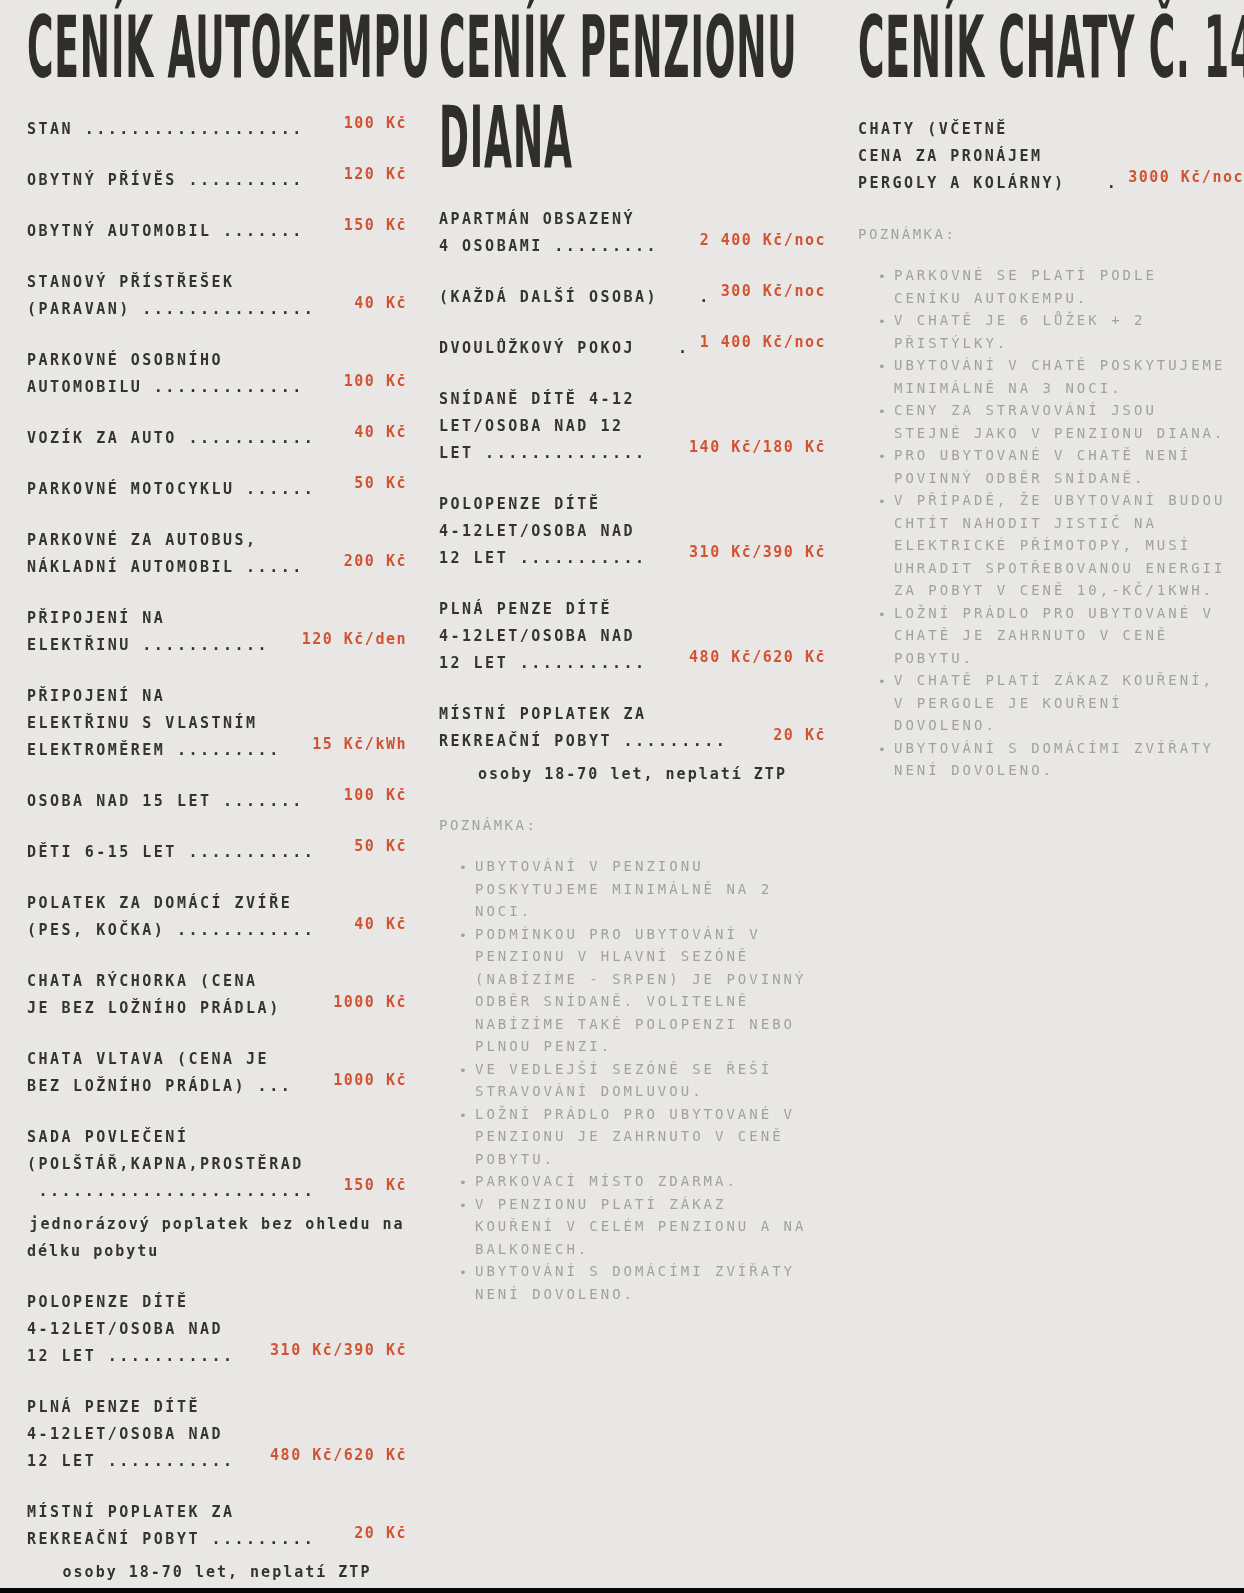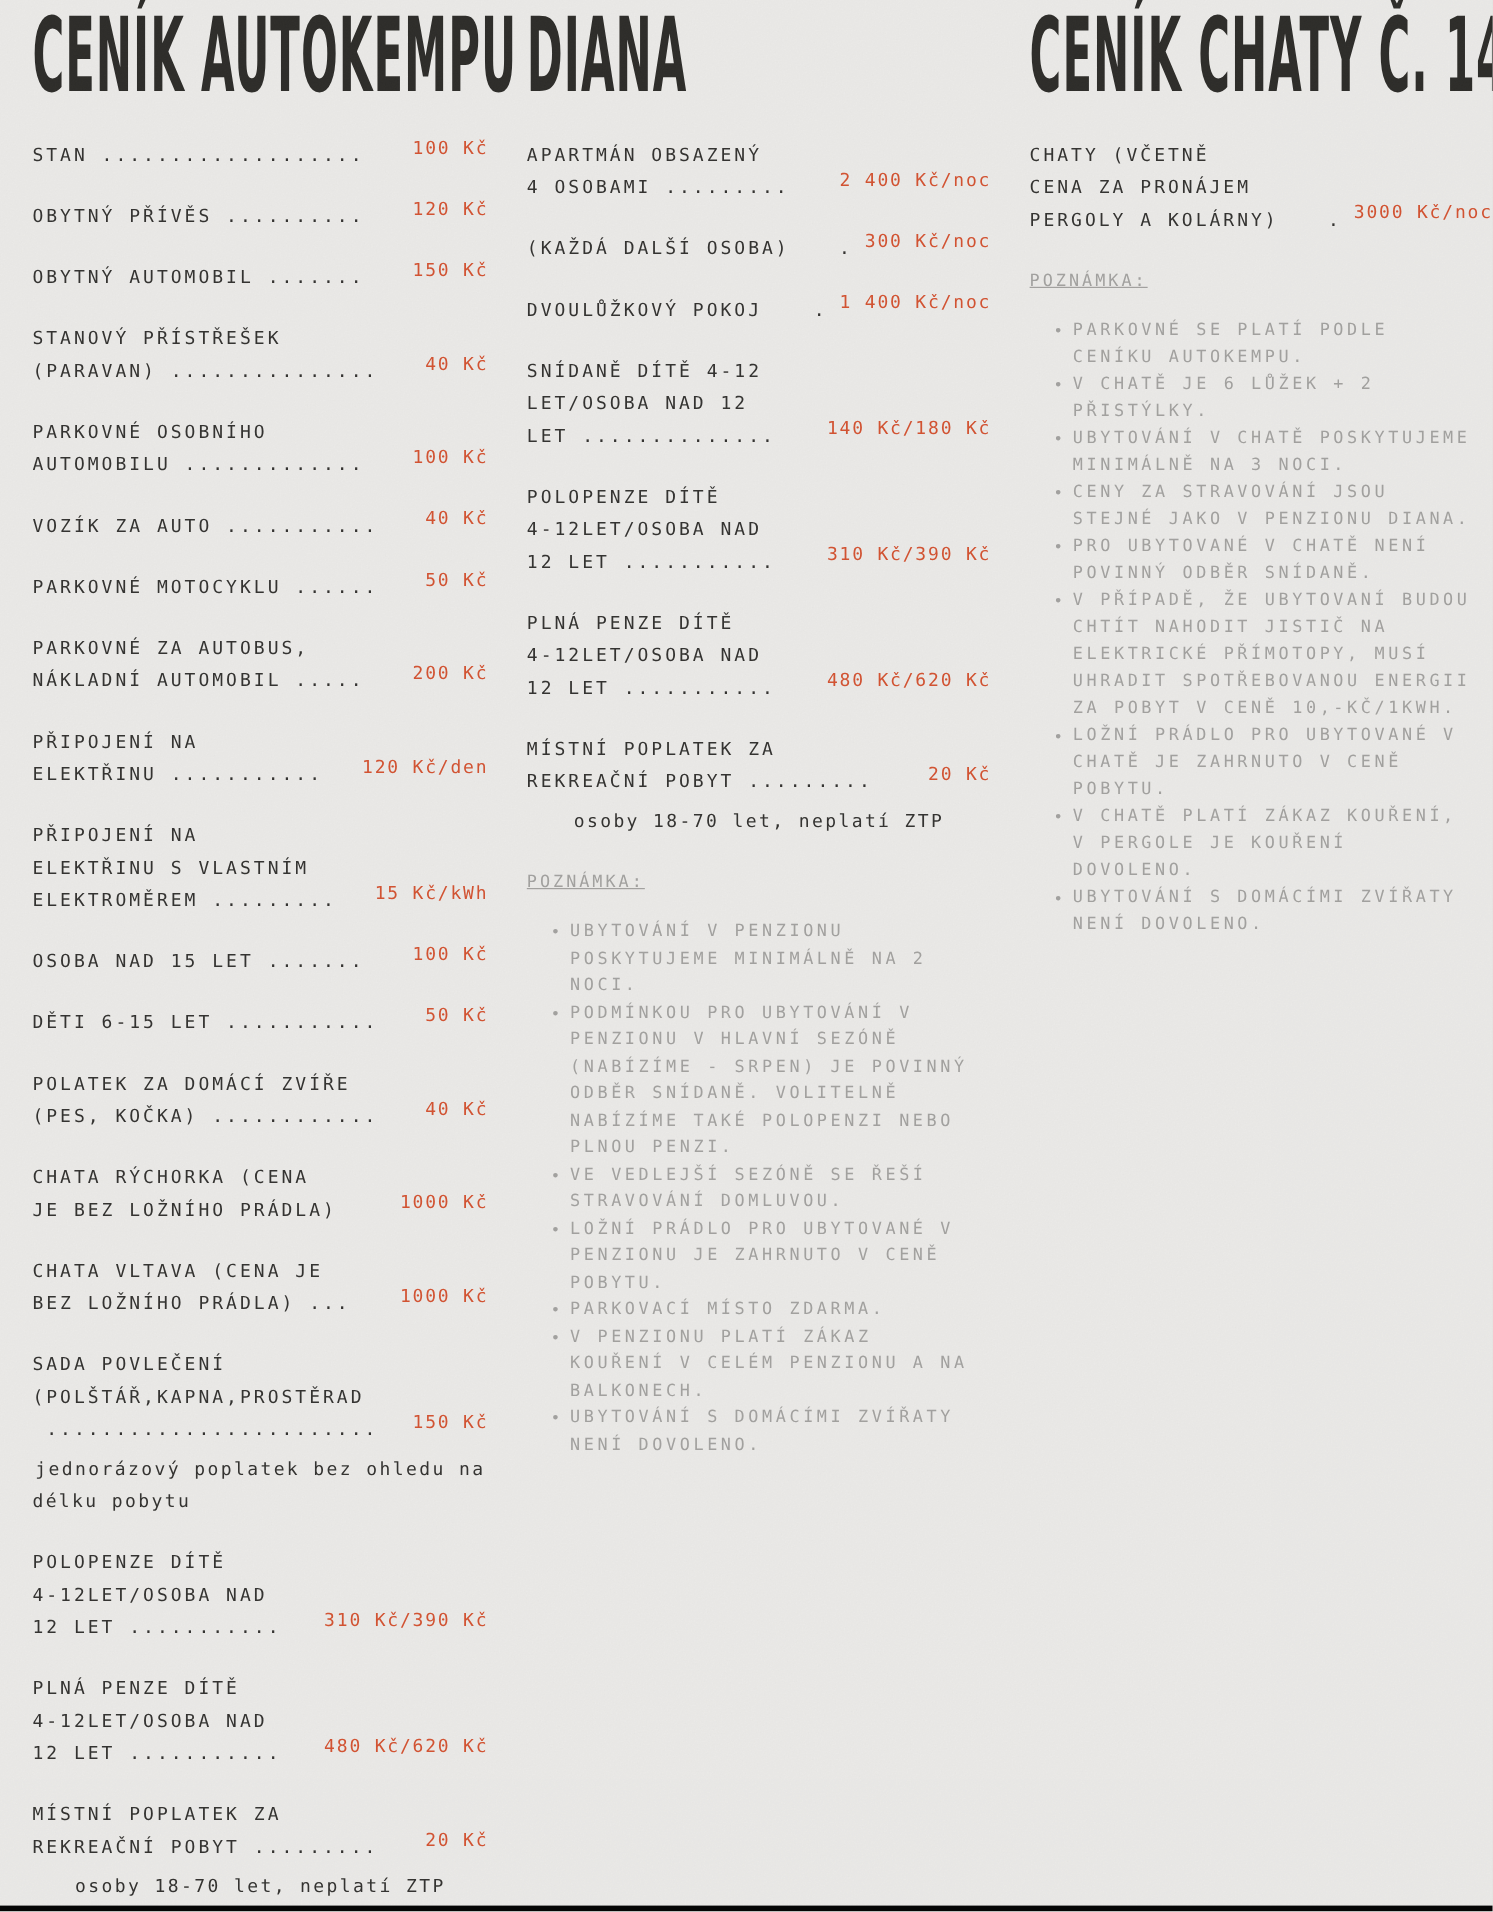--- a/index.html
+++ b/index.html
@@ -29,21 +29,21 @@
     transform:scaleX(0.42);
     transform-origin:0 78%;
     font-family:"DejaVu Sans","Liberation Sans",sans-serif;
     font-weight:700;
     font-size:86px;
     letter-spacing:2px;
     color:var(--title,#2b2a27);
     white-space:nowrap;
   }
   
-  .item{margin:16px 0 24px 0;}
+  .item{margin:16px 0 24px 0;font-weight:bold;}
   .item-line,.item-label{
     font-size:15px;
     line-height:27px;
     letter-spacing:2.5px;
     color:var(--ink,#31302e);
     white-space:pre;
   }
   .item-last{
     display:flex;
     align-items:flex-end;
@@ -67,21 +67,20 @@
     font-size:15px;line-height:27px;letter-spacing:2px;
     color:var(--ink,#31302e);
     white-space:nowrap;
   }
   .item-last + .item-note{margin-top:6px;text-align:center;}
   
   .notes-heading{
     font-size:14px;line-height:27px;letter-spacing:2.5px;
     color:var(--muted,#a3a2a0);
     margin:0 0 16px 0;
-    text-decoration:underline;
   }
   .notes{list-style:none;margin:0;padding:0 0 0 36px;}
   .note{position:relative;margin:0;padding:0;}
   .bullet{
     position:absolute;left:-16px;top:2px;
     font-size:13px;line-height:22.5px;
     color:var(--muted,#a3a2a0);
   }
   .note-line{
     font-size:14px;line-height:22.5px;letter-spacing:3px;
@@ -270,20 +269,21 @@
             <span class="item-label">REKREAČNÍ POBYT .........</span>
             <span class="right-group">
               <span class="price">20 Kč</span>
             </span>
           </div>
           <div class="item-note">osoby 18-70 let, neplatí ZTP</div>
         </div>
       </section>
       <section class="column">
         <h1 class="title">
+          <div class="title-line"><span class="title-scale">CENÍK PENZIONU</span></div>
           <div class="title-line"><span class="title-scale">DIANA</span></div>
         </h1>
         <div class="item">
           <div class="item-line">APARTMÁN OBSAZENÝ</div>
           <div class="item-last">
             <span class="item-label">4 OSOBAMI .........</span>
             <span class="right-group">
               <span class="price">2 400 Kč/noc</span>
             </span>
           </div>

